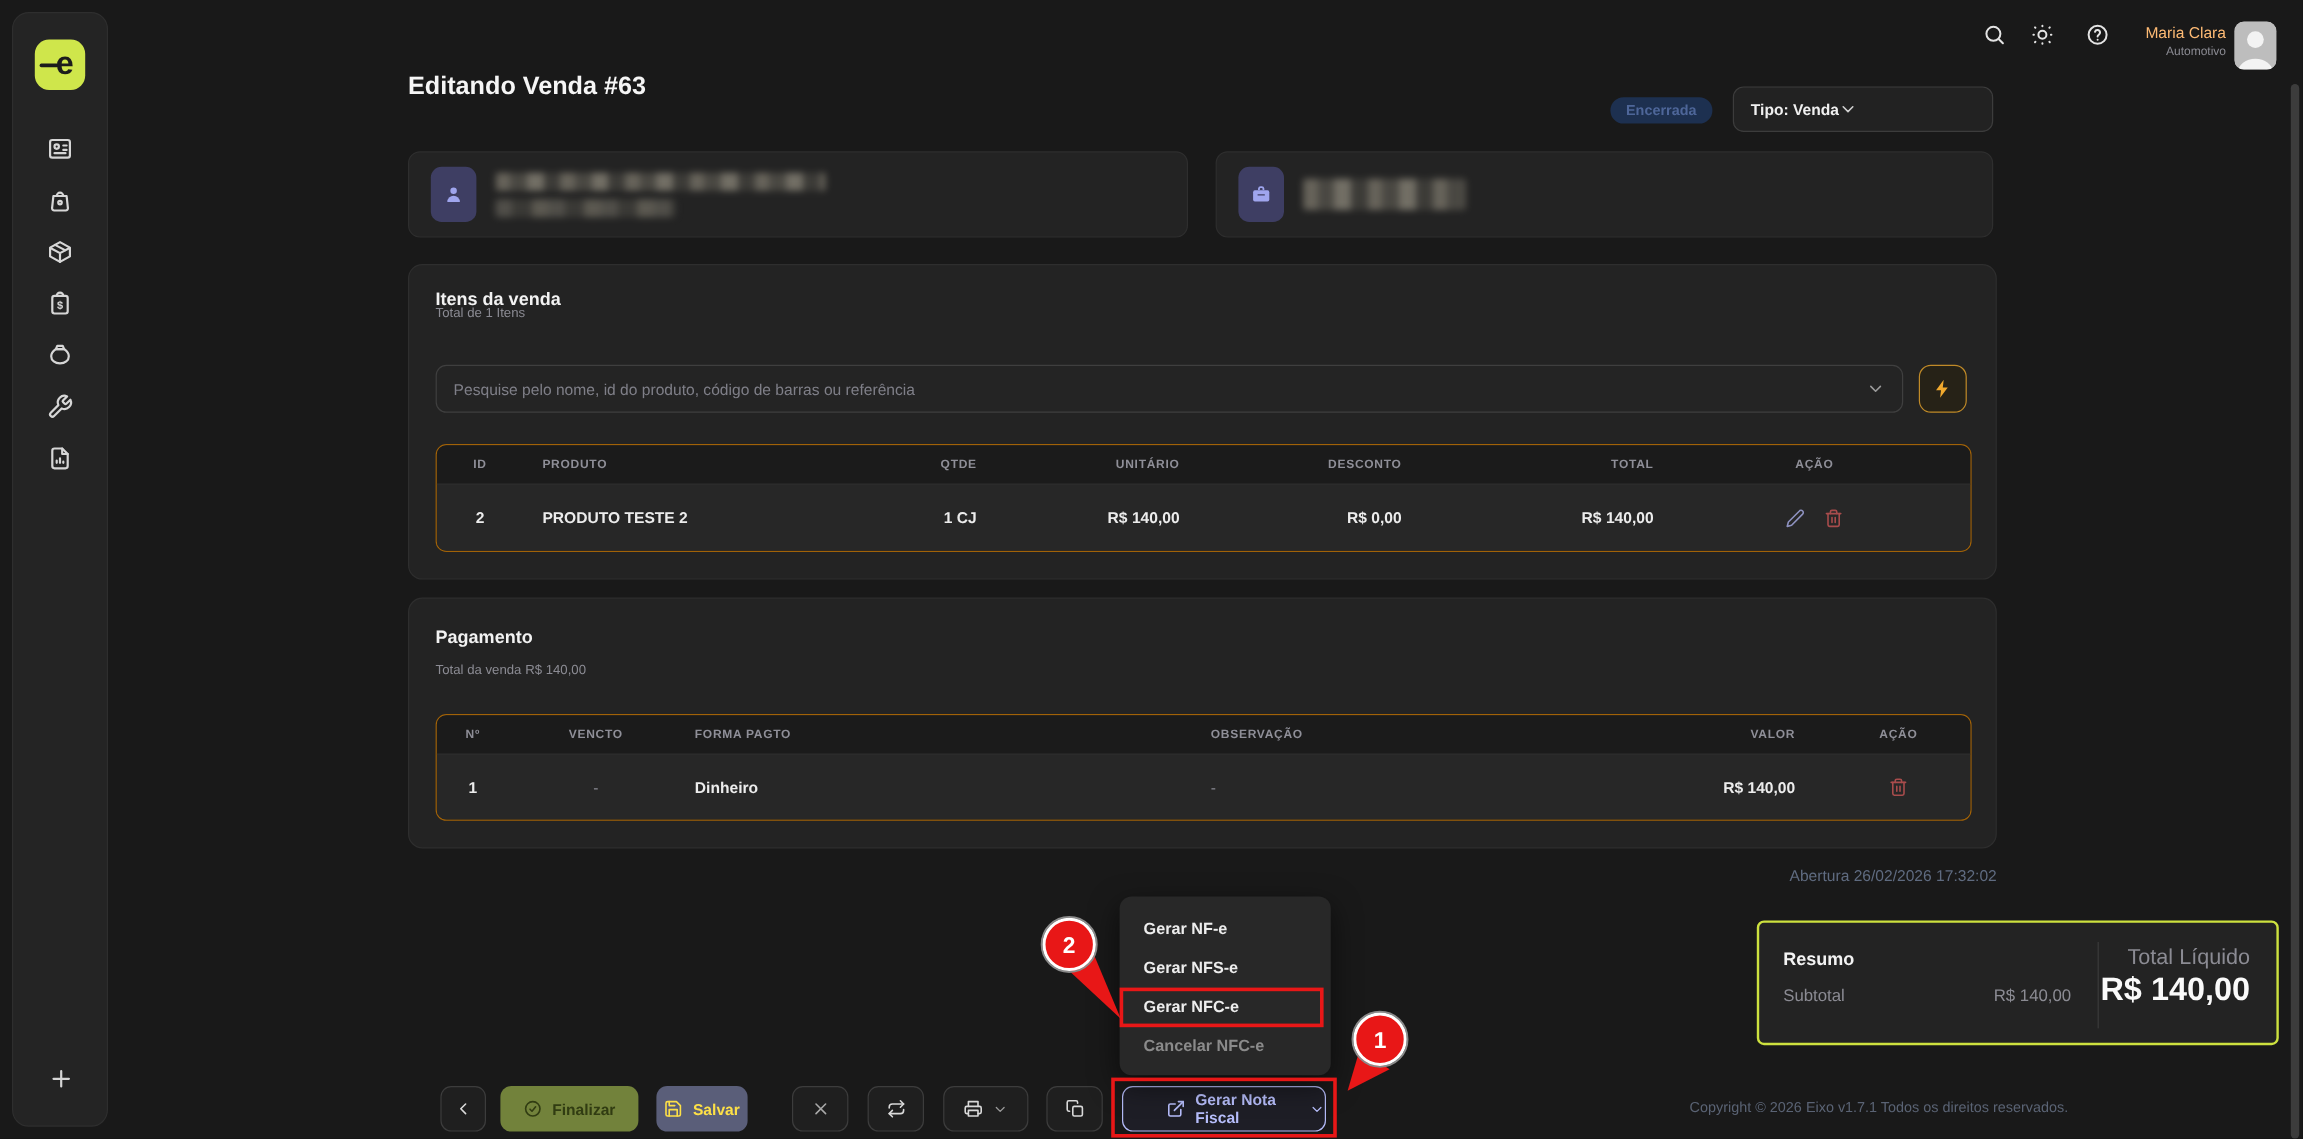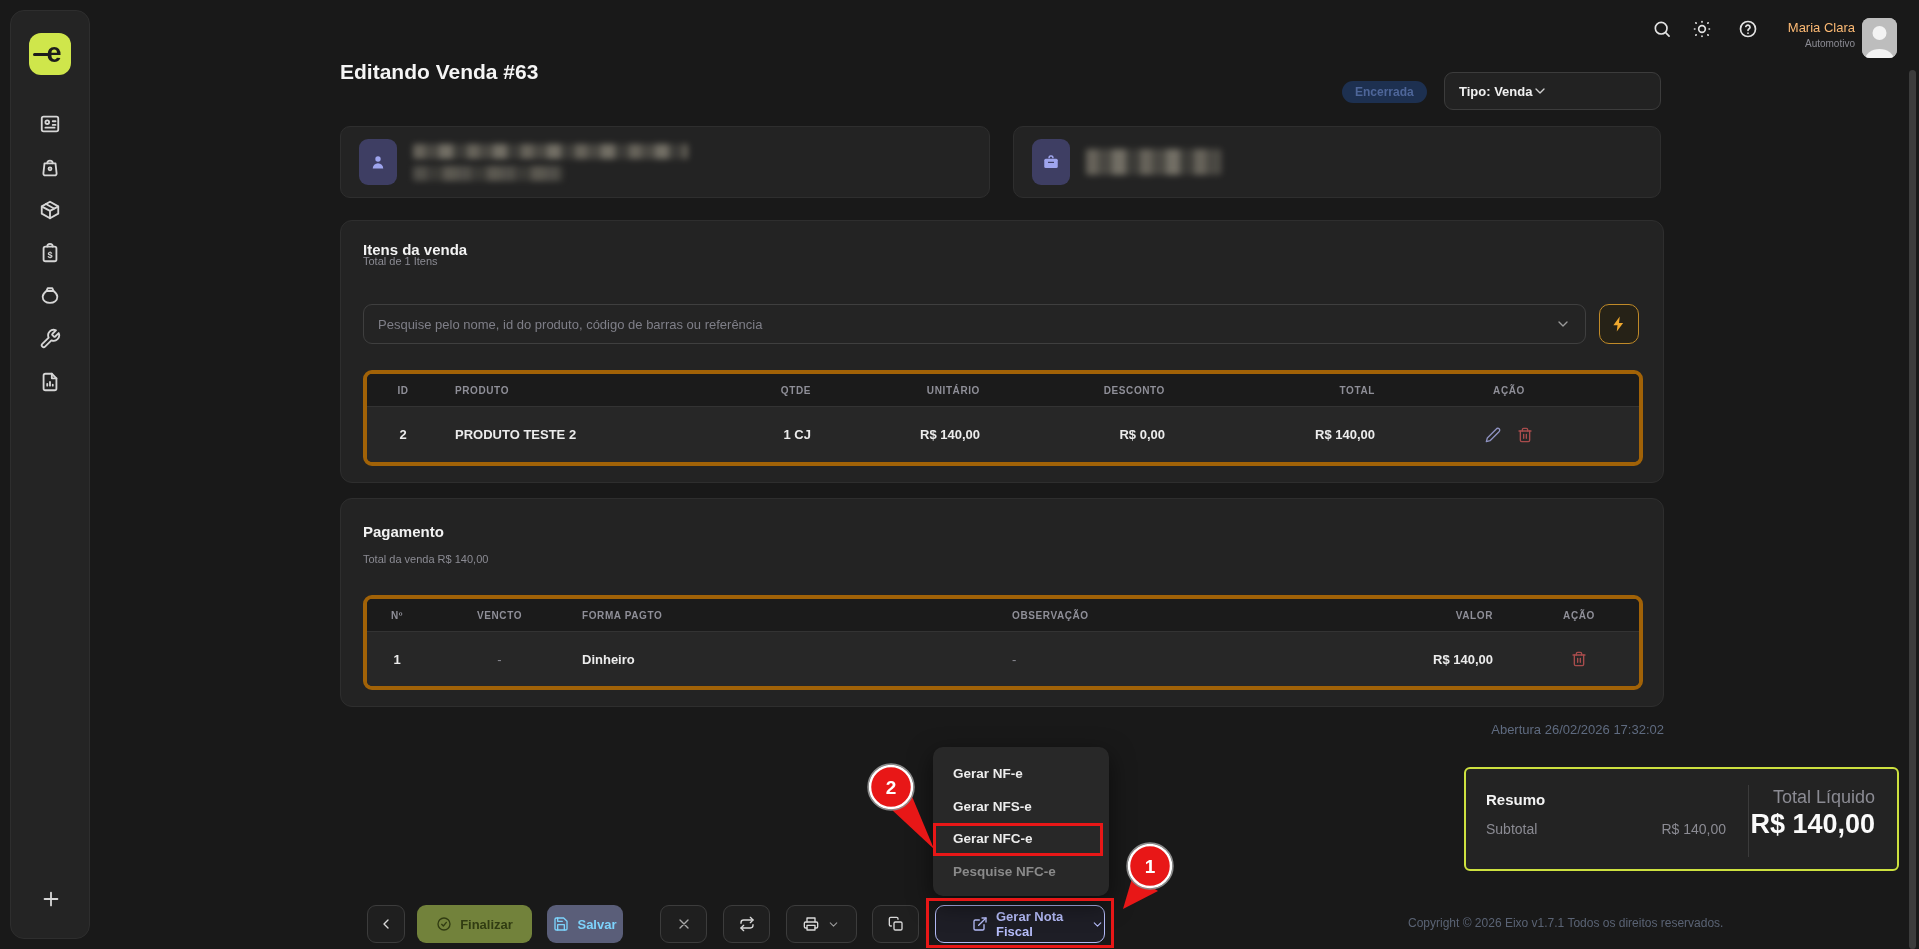--- a/index.html
+++ b/index.html
@@ -88,21 +88,21 @@
   .search-wrap { position:absolute; left:22px; top:83px; width:1223px; height:40px;
     border:1px solid #3f3f3f; border-radius:9px; display:flex; align-items:center; padding:0 14px; background:#242424; }
   .search-wrap input { flex:1; background:transparent; border:none; outline:none; color:#dcdcdc; font-size:13px; font-family:inherit; }
   .search-wrap input::placeholder { color:#7f7f88; }
   .search-wrap svg { width:16px; height:16px; color:#9a9a9a; }
   .bolt-btn { position:absolute; left:1258px; top:83px; width:40px; height:40px;
     border:1.5px solid #c08a28; border-radius:10px; background:#262217; color:#f0a92e;
     display:flex; align-items:center; justify-content:center; cursor:pointer; }
   .bolt-btn svg { width:18px; height:18px; }
 
-  .tbl { position:absolute; left:22px; border:4px solid #a16207; border-radius:9px; overflow:hidden; width:1280px; }
+  .tbl { position:absolute; left:22px; border:1px solid #a16207; border-radius:9px; overflow:hidden; width:1280px; }
   .tbl-head { display:flex; align-items:center; height:33px; background:#1b1b1b; border-bottom:1px solid #333; }
   .tbl-row  { display:flex; align-items:center; background:#272727; }
   .th { font-size:10px; font-weight:bold; letter-spacing:.6px; color:#8f8f98; }
   .td { font-size:13px; font-weight:bold; color:#ececec; }
   .td.dim { color:#8a8a93; font-weight:normal; }
   .c-center { text-align:center; } .c-right { text-align:right; } .c-left { text-align:left; }
 
   
   .items-tbl { top:149px; }
   .items-tbl .tbl-row { height:55px; }
@@ -119,21 +119,21 @@
   .p-num{width:60px;} .p-venc{width:145px;} .p-forma{width:440px; padding-left:10px;}
   .p-obs{flex:1;} .p-valor{width:160px; padding-right:26px;} .p-acao{width:120px;}
 
   
   .fbtn { position:absolute; top:905px; height:38px; border-radius:9px; display:flex;
     align-items:center; justify-content:center; gap:8px; font-size:13px; font-weight:bold; cursor:pointer;
     background:#1f1f1f; border:1px solid #3c3c3c; color:#d9d9d9; }
   .fbtn svg { width:16px; height:16px; }
   .btn-back { left:367px; width:38px; }
   .btn-finalizar { left:417px; width:115px; background:#72823b; border:none; color:#313c12; }
-  .btn-salvar { left:547px; width:76px; background:#5a5e79; border:none; color:#7dd3fc; }
+  .btn-salvar { left:547px; width:76px; background:#5a5e79; border:none; color:#fde047; }
   .btn-x { left:660px; width:47px; color:#a8a8a8; }
   .btn-refresh { left:723px; width:47px; }
   .btn-print { left:786px; width:71px; }
   .btn-print .chev svg { width:13px; height:13px; color:#9a9a9a; }
   .btn-copy { left:872px; width:47px; }
   .btn-gerar { left:935px; width:170px; background:#1e1e26; border:1px solid #b3baf7; color:#b6bdfa;padding-left:36px; }
   .btn-gerar .chev svg { width:13px; height:13px; }
 
   .abertura { position:absolute; right:255px; top:722px; font-size:13px; color:#5f6b80; }
   .copyright { position:absolute; left:1408px; top:916px; font-size:12px; color:#5a6374; }
@@ -397,21 +397,21 @@
     </div>
     <div class="sum-divider"></div>
     <div class="sum-total-label">Total Líquido</div>
     <div class="sum-total-value">R$ 140,00</div>
   </div>
 
   <div class="menu">
     <div class="menu-item">Gerar NF-e</div>
     <div class="menu-item">Gerar NFS-e</div>
     <div class="menu-item">Gerar NFC-e</div>
-    <div class="menu-item disabled">Pesquise NFC-e</div>
+    <div class="menu-item disabled">Cancelar NFC-e</div>
   </div>
 
   <div class="fbtn btn-back">
     <span>
         <svg class="ic" viewBox="0 0 24 24">
           <path d="m15 6-6 6 6 6"></path>
         </svg>
       </span>
   </div>
   <div class="fbtn btn-finalizar">

